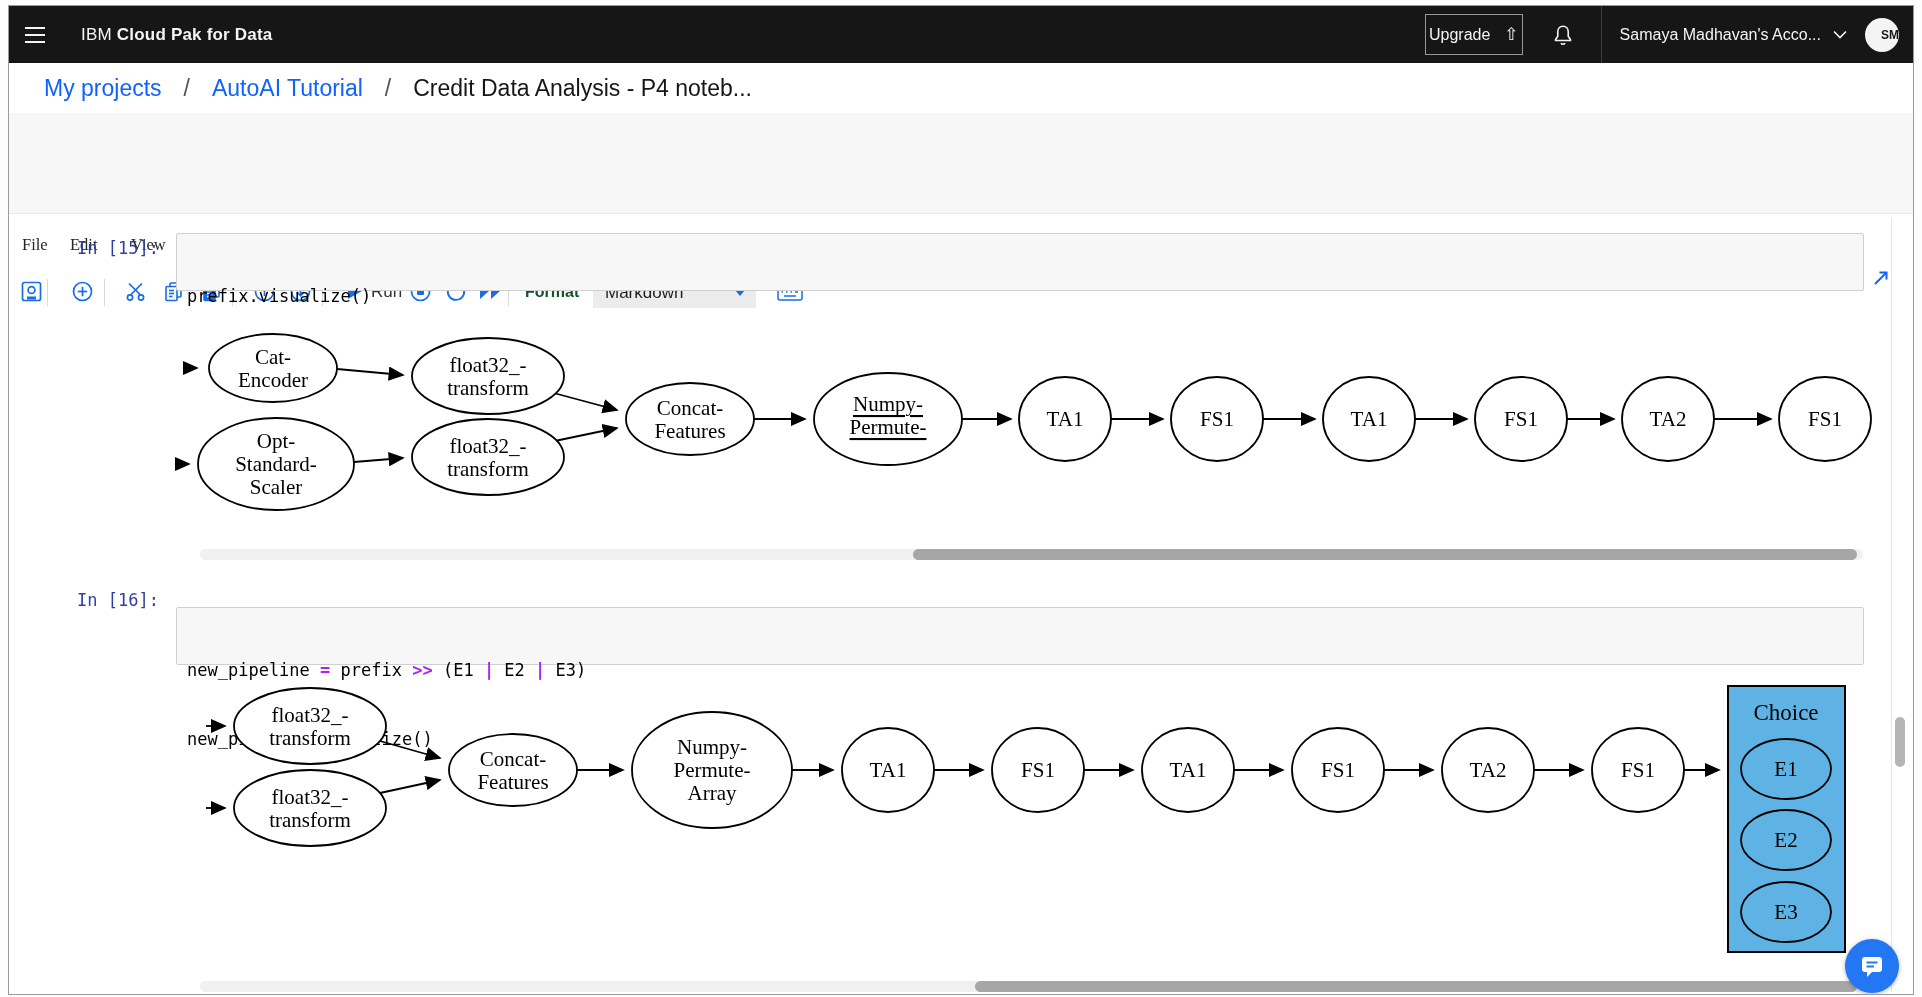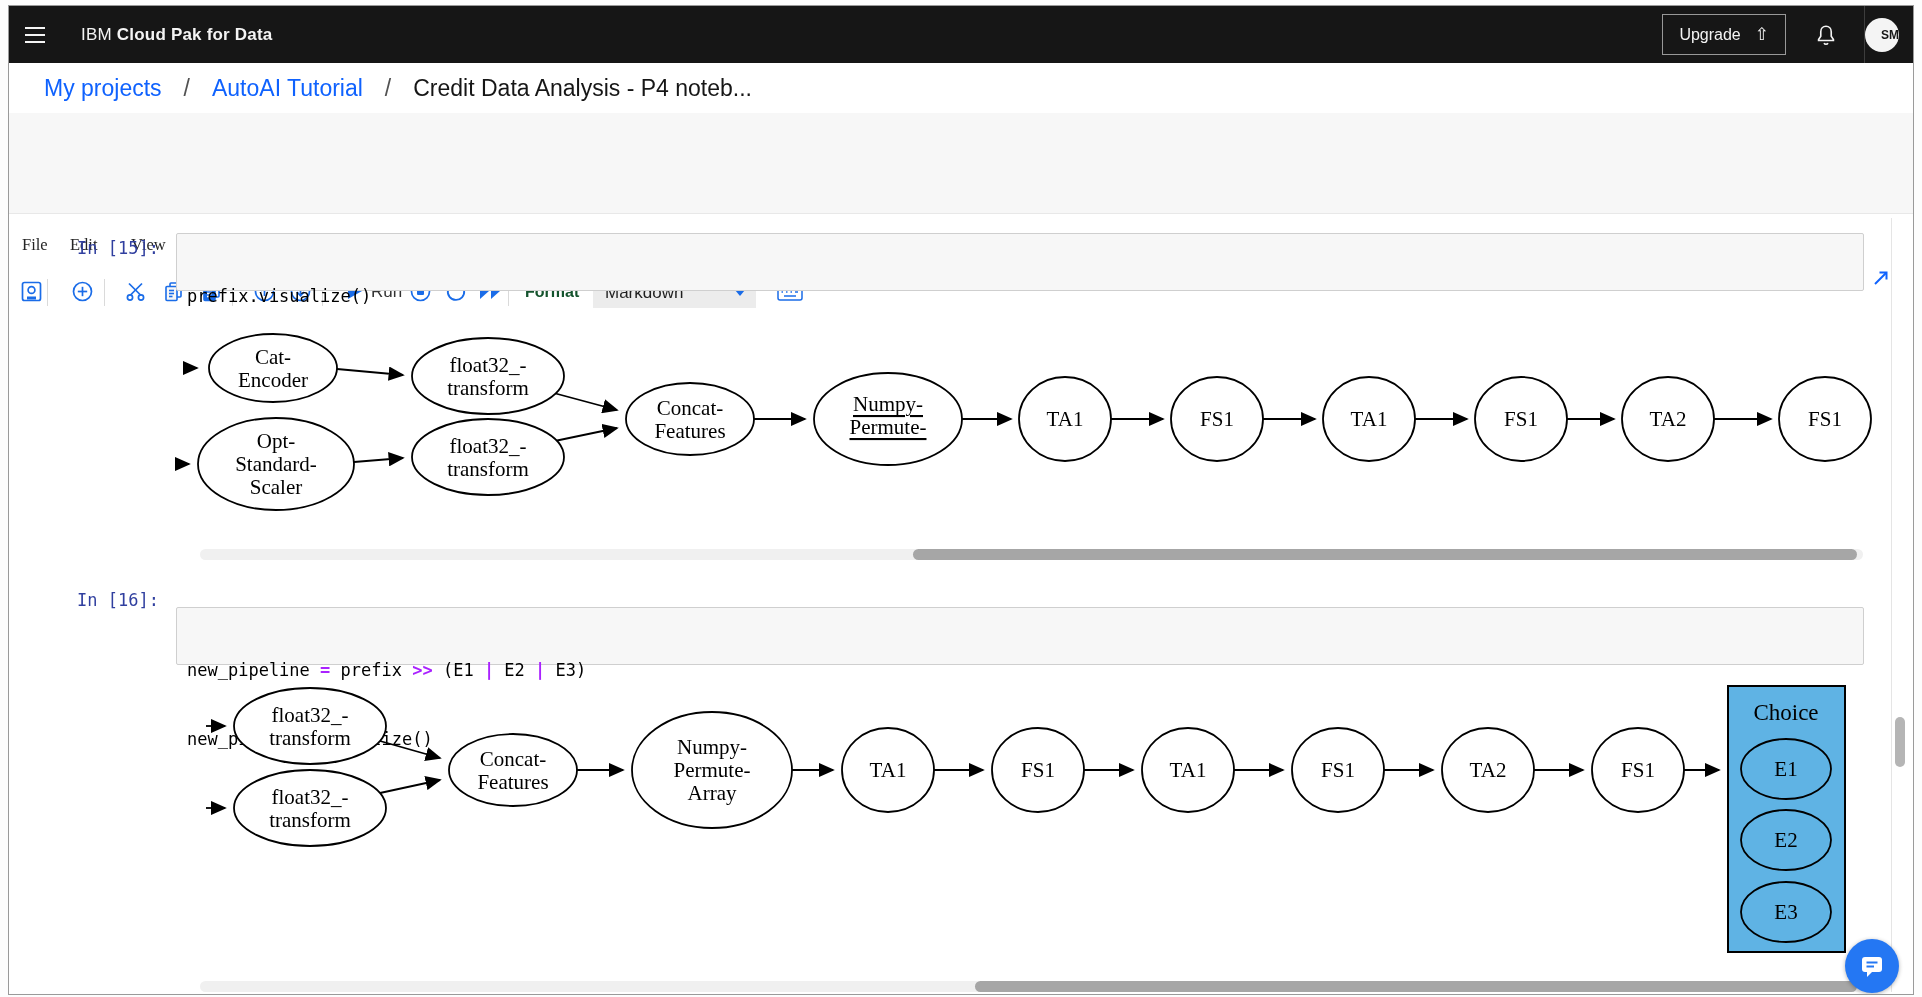--- a/index.html
+++ b/index.html
@@ -7,21 +7,21 @@
   .frame{position:absolute;left:8px;top:5px;width:1904px;height:988px;border:1px solid #9a9a9a;
     background:#fff;overflow:hidden;box-sizing:content-box;}
   
   .topbar{position:absolute;left:0;top:0;right:0;height:57px;background:#161616;display:flex;align-items:center;}
   .hamburger{width:48px;height:57px;display:flex;flex-direction:column;justify-content:center;gap:5px;padding-left:16px;box-sizing:border-box;cursor:pointer;}
   .hamburger span{display:block;width:20px;height:2px;background:#f4f4f4;}
   .brand{color:#f4f4f4;font-size:17px;margin-left:24px;letter-spacing:.2px;}
   .brand .bold{font-weight:700;margin-left:5px;}
   .topbar-right{margin-left:auto;display:flex;align-items:center;height:100%;}
   .upgrade{display:flex;align-items:center;gap:14px;border:1px solid #989898;color:#f4f4f4;background:transparent;
-    font-size:16px;padding:9px 16px;margin-right:28px;font-family:inherit;cursor:pointer;}
+    font-size:16px;padding:9px 3px;margin-right:28px;font-family:inherit;cursor:pointer;}
   .bell{width:24px;height:24px;margin-right:26px;cursor:pointer;}
   .hdr-div{width:1px;height:57px;background:#3d3d3d;}
   .acct{display:flex;align-items:center;gap:12px;color:#f4f4f4;font-size:16px;padding:0 18px;height:100%;cursor:pointer;}
   .avatar{width:34px;height:34px;border-radius:50%;background:#f4f4f4;color:#161616;display:flex;align-items:center;
     justify-content:flex-end;font-size:12px;font-weight:700;margin-right:14px;cursor:pointer;}
   
   .crumbrow{position:absolute;left:0;top:57px;right:0;height:50px;background:#fff;}
   .crumbs{position:absolute;left:35px;top:0;height:50px;display:flex;align-items:center;gap:22px;font-size:23px;}
   .crumbs a{color:#0f62fe;text-decoration:none;cursor:pointer;}
   .crumbs .sep{color:#525252;}
@@ -92,20 +92,26 @@
         <span>Upgrade</span>
         <span style="font-size:17px;">⇧</span>
       </button>
       <div class="bell">
         <svg width="24" height="24" viewBox="0 0 22 22">
             <path d="M11,3 C8.2,3 6.2,5.1 6.2,8 L6.2,12.2 L4.2,15.2 L4.2,16 L17.8,16 L17.8,15.2 L15.8,12.2 L15.8,8 C15.8,5.1 13.8,3 11,3 Z" fill="none" stroke="#f4f4f4" stroke-width="1.5"></path>
             <path d="M9.2,18.4 a2,2 0 0 0 3.6,0" fill="none" stroke="#f4f4f4" stroke-width="1.5"></path>
           </svg>
       </div>
       <div class="hdr-div"></div>
+      <div class="acct">
+        <span>Samaya Madhavan's Acco...</span>
+        <svg width="14" height="9" viewBox="0 0 14 9">
+            <polyline points="1,1.5 7,7.5 13,1.5" fill="none" stroke="#f4f4f4" stroke-width="1.6"></polyline>
+          </svg>
+      </div>
       <div class="avatar">
           <span>SM</span>
         </div>
     </div>
   </header>
 
   <div class="crumbrow">
     <nav class="crumbs">
       <a>My projects</a>
       <span class="sep">/</span>

